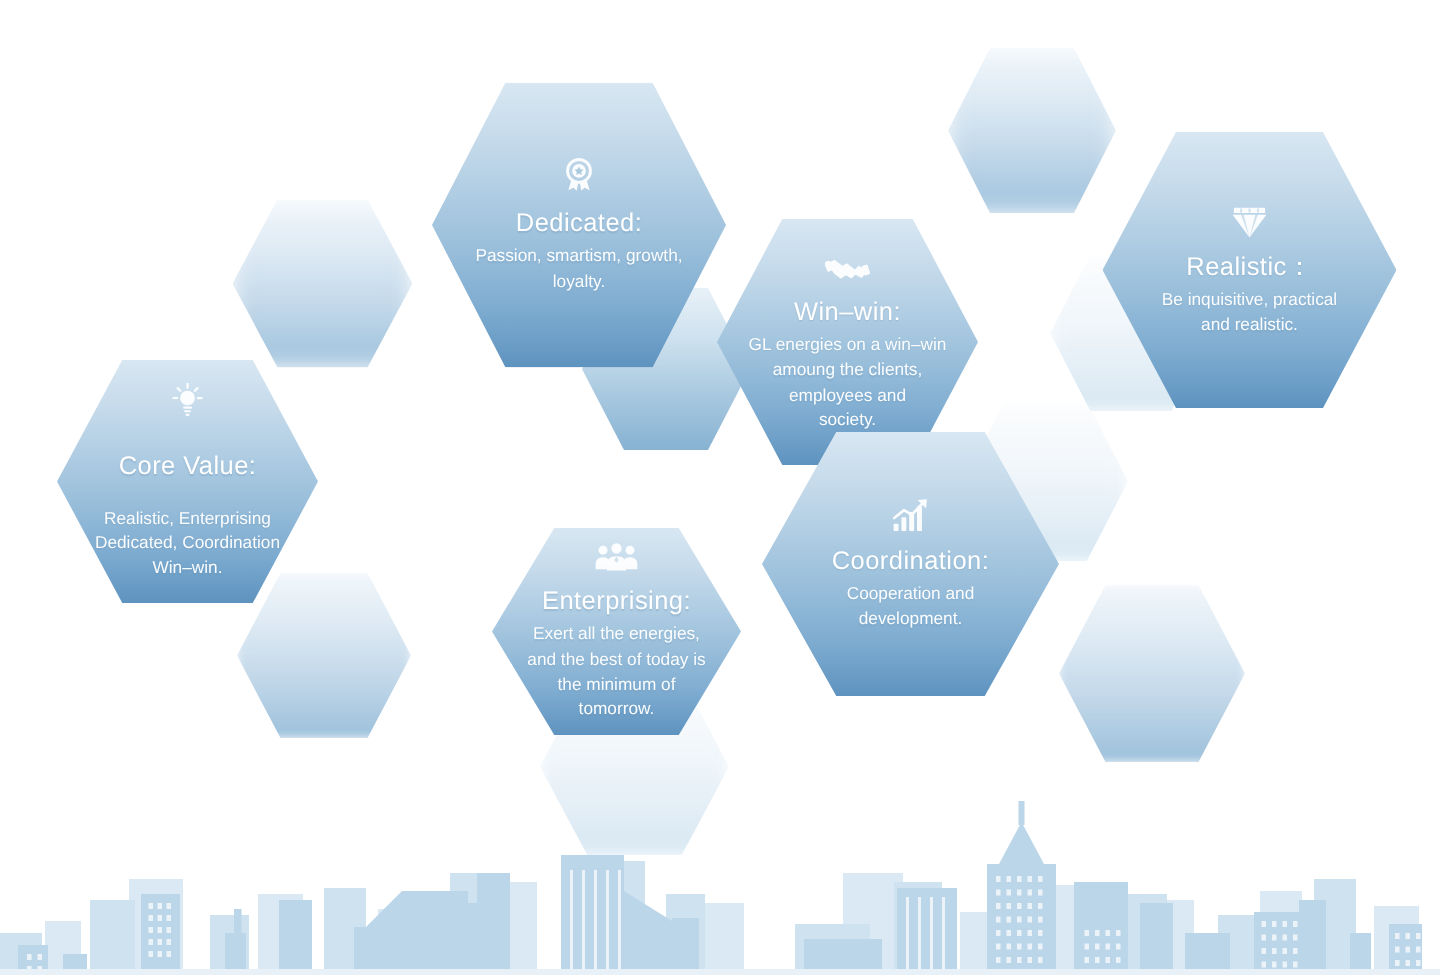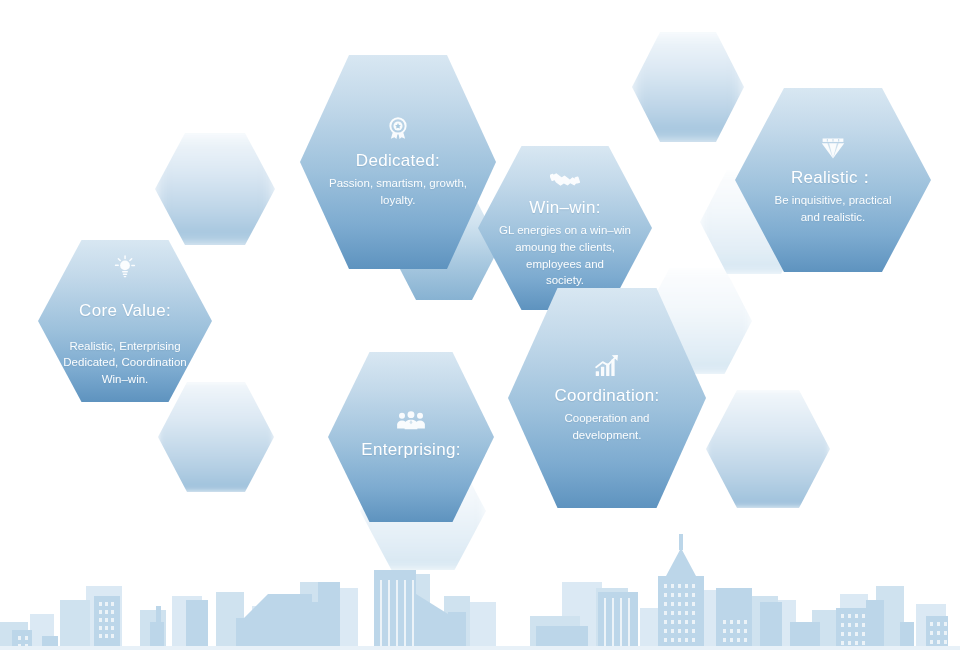--- a/index.html
+++ b/index.html
@@ -90,25 +90,25 @@
   .hex-body {
     font-size: 11.5px;
     font-weight: 400;
     line-height: 1.45;
     color: #fbfdfe;
     text-shadow: 0 1px 1px rgba(90,130,165,.22);
   }
 
   
   #hex-core-value   { left: 38px;  top: 240px; width: 174px; height: 162px; padding: 0 14px; gap: 12px; }
-  #hex-dedicated    { left: 300px; top: 55px;  width: 196px; height: 214px; padding: 0 12px; }
+  #hex-dedicated    { left: 288px; top: 55px;  width: 196px; height: 190px; padding: 0 12px; }
   #hex-winwin       { left: 478px; top: 146px; width: 174px; height: 164px; padding: 16px 14px; }
   #hex-realistic    { left: 735px; top: 88px;  width: 196px; height: 184px; padding: 0 12px; }
-  #hex-coordination { left: 508px; top: 288px; width: 198px; height: 220px; padding: 0 14px; }
-  #hex-enterprising { left: 328px; top: 352px; width: 166px; height: 170px; padding: 16px 12px; }
+  #hex-coordination { left: 508px; top: 288px; width: 198px; height: 176px; padding: 0 14px; }
+  #hex-enterprising { left: 328px; top: 352px; width: 166px; height: 138px; padding: 16px 12px; }
 
   #deco-1 { left: 155px; top: 133px; width: 120px; height: 112px; }
   #deco-2 { left: 632px; top: 32px;  width: 112px; height: 110px; }
   #deco-3 { left: 158px; top: 382px; width: 116px; height: 110px; }
   #deco-4 { left: 706px; top: 390px; width: 124px; height: 118px; }
   #deco-5 { left: 388px; top: 192px; width: 112px; height: 108px; }
   #deco-6 { left: 360px; top: 452px; width: 126px; height: 118px; }
   #deco-7 { left: 642px; top: 268px; width: 110px; height: 106px; }
   #deco-8 { left: 700px; top: 170px; width: 108px; height: 104px; }
 
@@ -228,20 +228,26 @@
         <circle cx="8" cy="7" r="4"></circle>
         <circle cx="20" cy="5.5" r="4.6"></circle>
         <circle cx="32" cy="7" r="4"></circle>
         <path d="M1.5 24 v-5.2 c0-3.2 2.8-5.4 6.5-5.4 s6.5 2.2 6.5 5.4 V24 Z"></path>
         <path d="M25.5 24 v-5.2 c0-3.2 2.8-5.4 6.5-5.4 s6.5 2.2 6.5 5.4 V24 Z"></path>
         <path d="M11.5 25 v-6.4 c0-3.7 3.4-6.2 8.5-6.2 s8.5 2.5 8.5 6.2 V25 Z"></path>
         <path d="M20 12.6 l-2.1 3.4 2.1 2.2 2.1-2.2 z" fill="#a9c9e0" opacity=".5"></path>
       </svg>
     </span>
     <div class="hex-title">Enterprising:</div>
+    <div class="hex-body">
+      <div>Exert all the energies,</div>
+      <div>and the best of today is</div>
+      <div>the minimum of</div>
+      <div>tomorrow.</div>
+    </div>
   </div>
 
   <svg id="skyline" viewBox="0 0 960 120" preserveAspectRatio="none">
     <g fill="#dbe9f4">
       <rect x="86" y="56" width="36" height="64"></rect>
       <rect x="172" y="66" width="30" height="54"></rect>
       <rect x="252" y="76" width="44" height="44"></rect>
       <rect x="336" y="58" width="22" height="62"></rect>
       <rect x="470" y="72" width="26" height="48"></rect>
       <rect x="562" y="52" width="40" height="68"></rect>

